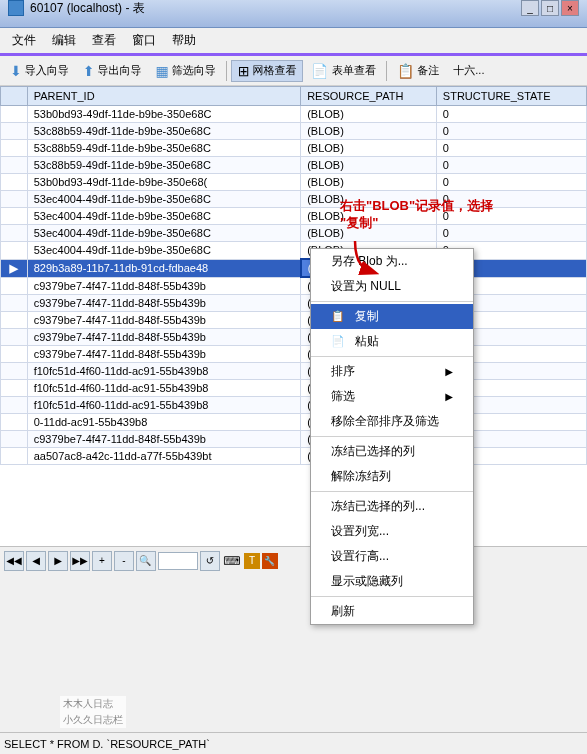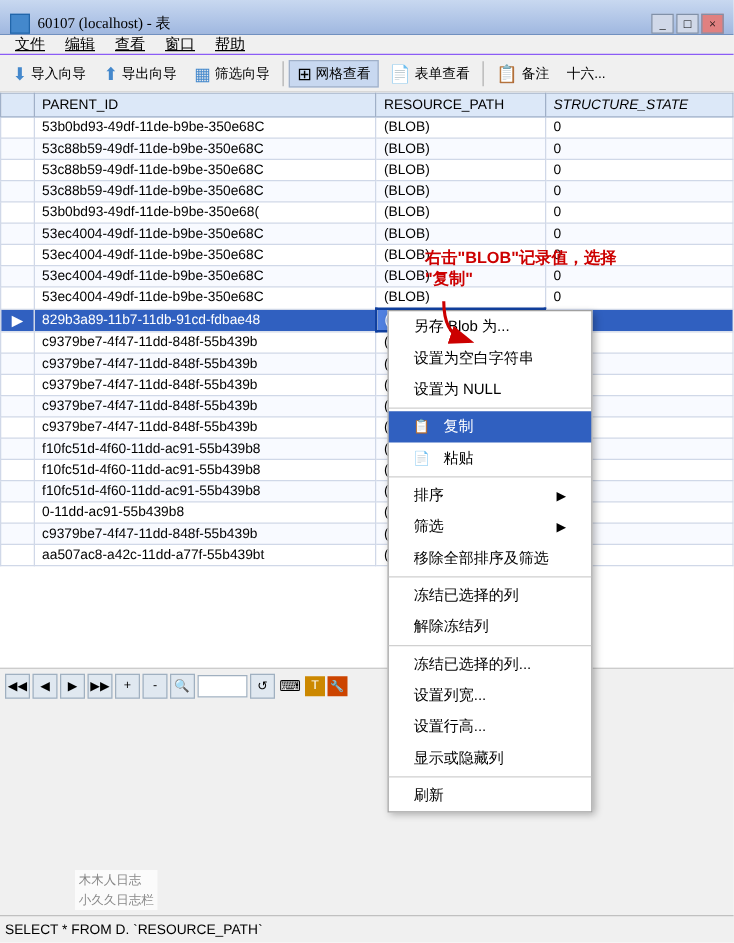--- a/index.html
+++ b/index.html
@@ -11,24 +11,23 @@
       height: 754px;
       overflow: hidden;
       position: relative;
     }
 
     
     .title-bar {
       background: linear-gradient(to bottom, #c8d8f0, #a0b8e0);
       height: 28px;
       display: flex;
-      align-items: flex-end;
+      align-items: flex-start;
       padding: 0 8px;
       border-bottom: 1px solid #7090c0;
-      font-family: Liberation Serif, serif;
     }
     .title-bar-icon {
       width: 16px;
       height: 16px;
       background: #4488cc;
       margin-right: 6px;
       border: 1px solid #2266aa;
     }
     .title-text {
       font-size: 12px;
@@ -47,26 +46,25 @@
       display: flex;
       align-items: center;
       justify-content: center;
       font-size: 10px;
       cursor: pointer;
     }
 
     
     .menu-bar {
       background: #f0f0f0;
-      height: 16px;
+      height: 28px;
       display: flex;
       align-items: center;
       padding: 0 4px;
-      border-bottom: 1px solid #8b5cf6;
-      text-decoration: underline;
+      border-bottom: 3px solid #8b5cf6;
     }
     .menu-item {
       padding: 2px 8px;
       font-size: 12px;
       cursor: pointer;
       color: #000;
     }
 
     
     .toolbar {
@@ -261,21 +259,21 @@
     .watermark-text {
       font-size: 10px;
       color: #888;
       background: rgba(255,255,255,0.7);
       padding: 1px 3px;
     }
 
     .col-indicator { width: 14px; }
     .col-parent { width: 220px; margin-left: 31px; }
     .col-resource { width: 80px; }
-    .col-structure { width: 50px; font-style: italic; }
+    .col-structure { width: 50px; }
   </style>
 </head>
 <body>
 
 <div class="title-bar">
   <div class="title-bar-icon"></div>
   <span class="title-text">60107 (localhost) - 表</span>
   <div class="title-controls">
     <div class="title-btn">_</div>
     <div class="title-btn">□</div>
@@ -478,21 +476,20 @@
   <div style="width:16px; height:16px; background:#cc8800; display:flex; align-items:center; justify-content:center; font-size:10px; color:white;">T</div>
   <div style="width:16px; height:16px; background:#cc4400; display:flex; align-items:center; justify-content:center; font-size:9px; color:white;">🔧</div>
 </div>
 
 <div class="status-bar">
   <span>SELECT * FROM D. `RESOURCE_PATH`</span>
 </div>
 
 <div class="context-menu">
   <div class="ctx-item">另存 Blob 为...</div>
-  <div class="ctx-item">设置为空白字符串</div>
   <div class="ctx-item">设置为 NULL</div>
   <div class="ctx-sep"></div>
   <div class="ctx-item highlighted" style="display:flex; align-items:center;">
     <span style="margin-right:4px; font-size:11px;">📋</span>
     <span>复制</span>
   </div>
   <div class="ctx-item" style="display:flex; align-items:center;">
     <span style="margin-right:4px; font-size:11px;">📄</span>
     <span>粘贴</span>
   </div>

